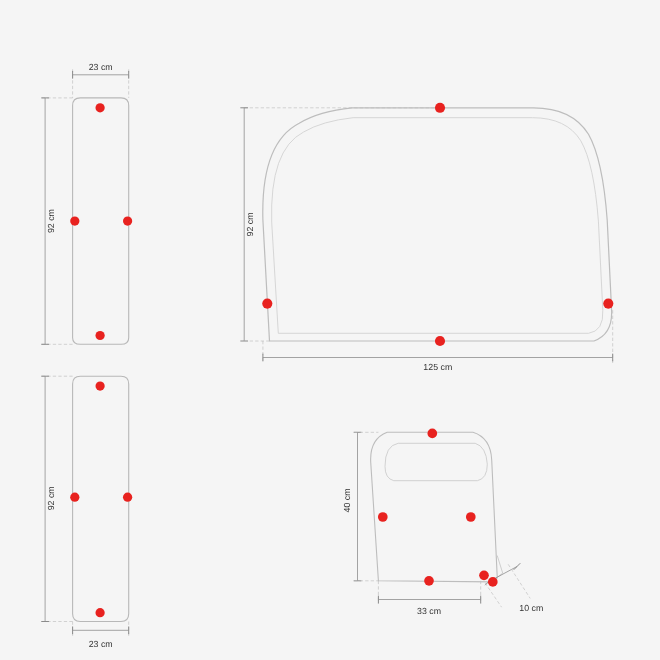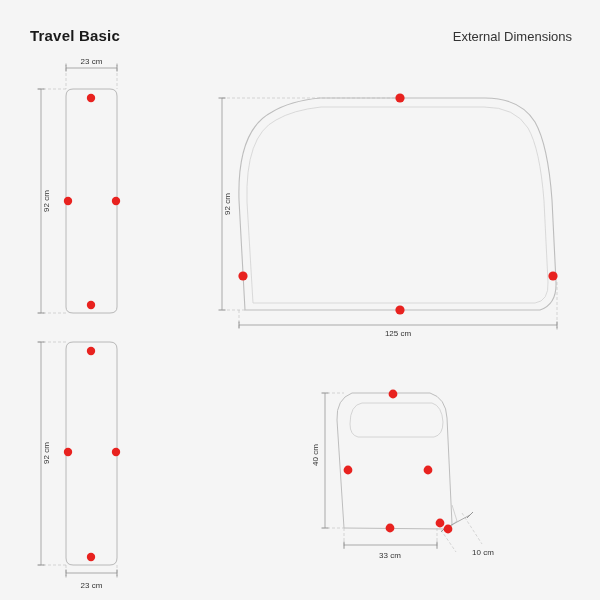--- a/index.html
+++ b/index.html
@@ -48,22 +48,20 @@
     font-family: "Liberation Sans", sans-serif;
     font-size: 8px;
     fill: #333333;
   }
 </style>
 </head>
 <body>
 
 <div id="root">
 
-  <div class="title">Travel Basic</div>
-  <div class="subtitle">External Dimensions</div>
 
   <svg class="diagram" viewBox="0 0 600 600">
 
     <g>
 
       <path d="M66,96 Q66,89 73,89 L110,89 Q117,89 117,96 L117,307 Q117,313 110,313 L73,313 Q66,313 66,307 Z" fill="none" stroke="#b8b8b8" stroke-width="1"></path>
 
       <line x1="66" y1="68" x2="117" y2="68" stroke="#8a8a8a" stroke-width="0.7"></line>
       <line x1="66" y1="63" x2="66" y2="89" stroke="#bdbdbd" stroke-width="0.6" stroke-dasharray="3,2"></line>
       <line x1="117" y1="63" x2="117" y2="89" stroke="#bdbdbd" stroke-width="0.6" stroke-dasharray="3,2"></line>

